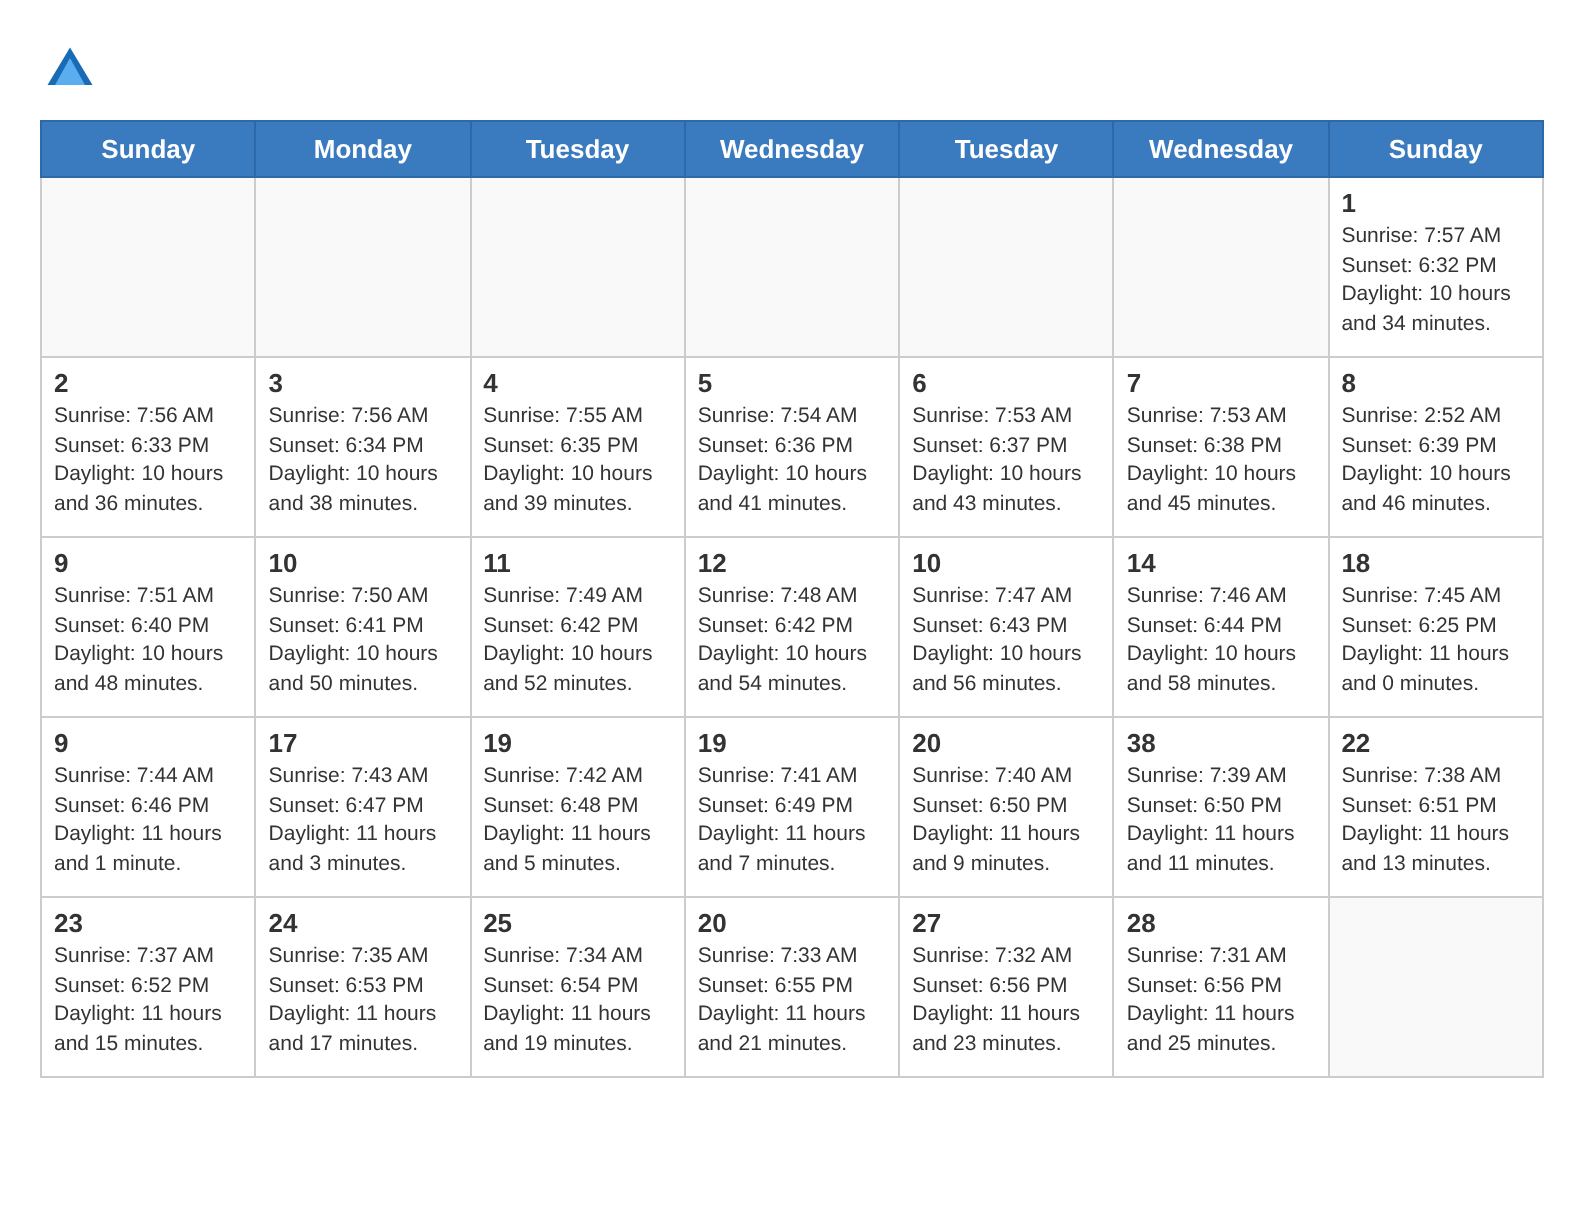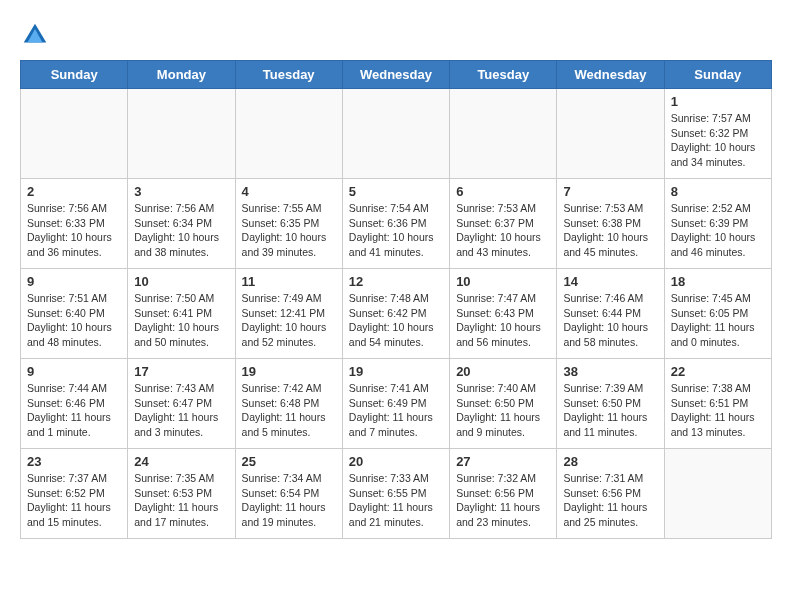--- a/index.html
+++ b/index.html
@@ -183,21 +183,21 @@
         </td>
         <td>
           <span class="day-number">10</span>
           <div class="day-info">Sunrise: 7:50 AM
 Sunset: 6:41 PM
 Daylight: 10 hours and 50 minutes.</div>
         </td>
         <td>
           <span class="day-number">11</span>
           <div class="day-info">Sunrise: 7:49 AM
-Sunset: 12:41 PM
+Sunset: 6:42 PM
 Daylight: 10 hours and 52 minutes.</div>
         </td>
         <td>
           <span class="day-number">12</span>
           <div class="day-info">Sunrise: 7:48 AM
 Sunset: 6:42 PM
 Daylight: 10 hours and 54 minutes.</div>
         </td>
         <td>
           <span class="day-number">10</span>
@@ -207,21 +207,21 @@
         </td>
         <td>
           <span class="day-number">14</span>
           <div class="day-info">Sunrise: 7:46 AM
 Sunset: 6:44 PM
 Daylight: 10 hours and 58 minutes.</div>
         </td>
         <td>
           <span class="day-number">18</span>
           <div class="day-info">Sunrise: 7:45 AM
-Sunset: 6:05 PM
+Sunset: 6:25 PM
 Daylight: 11 hours and 0 minutes.</div>
         </td>
       </tr>
       <tr>
         <td>
           <span class="day-number">9</span>
           <div class="day-info">Sunrise: 7:44 AM
 Sunset: 6:46 PM
 Daylight: 11 hours and 1 minute.</div>
         </td>

